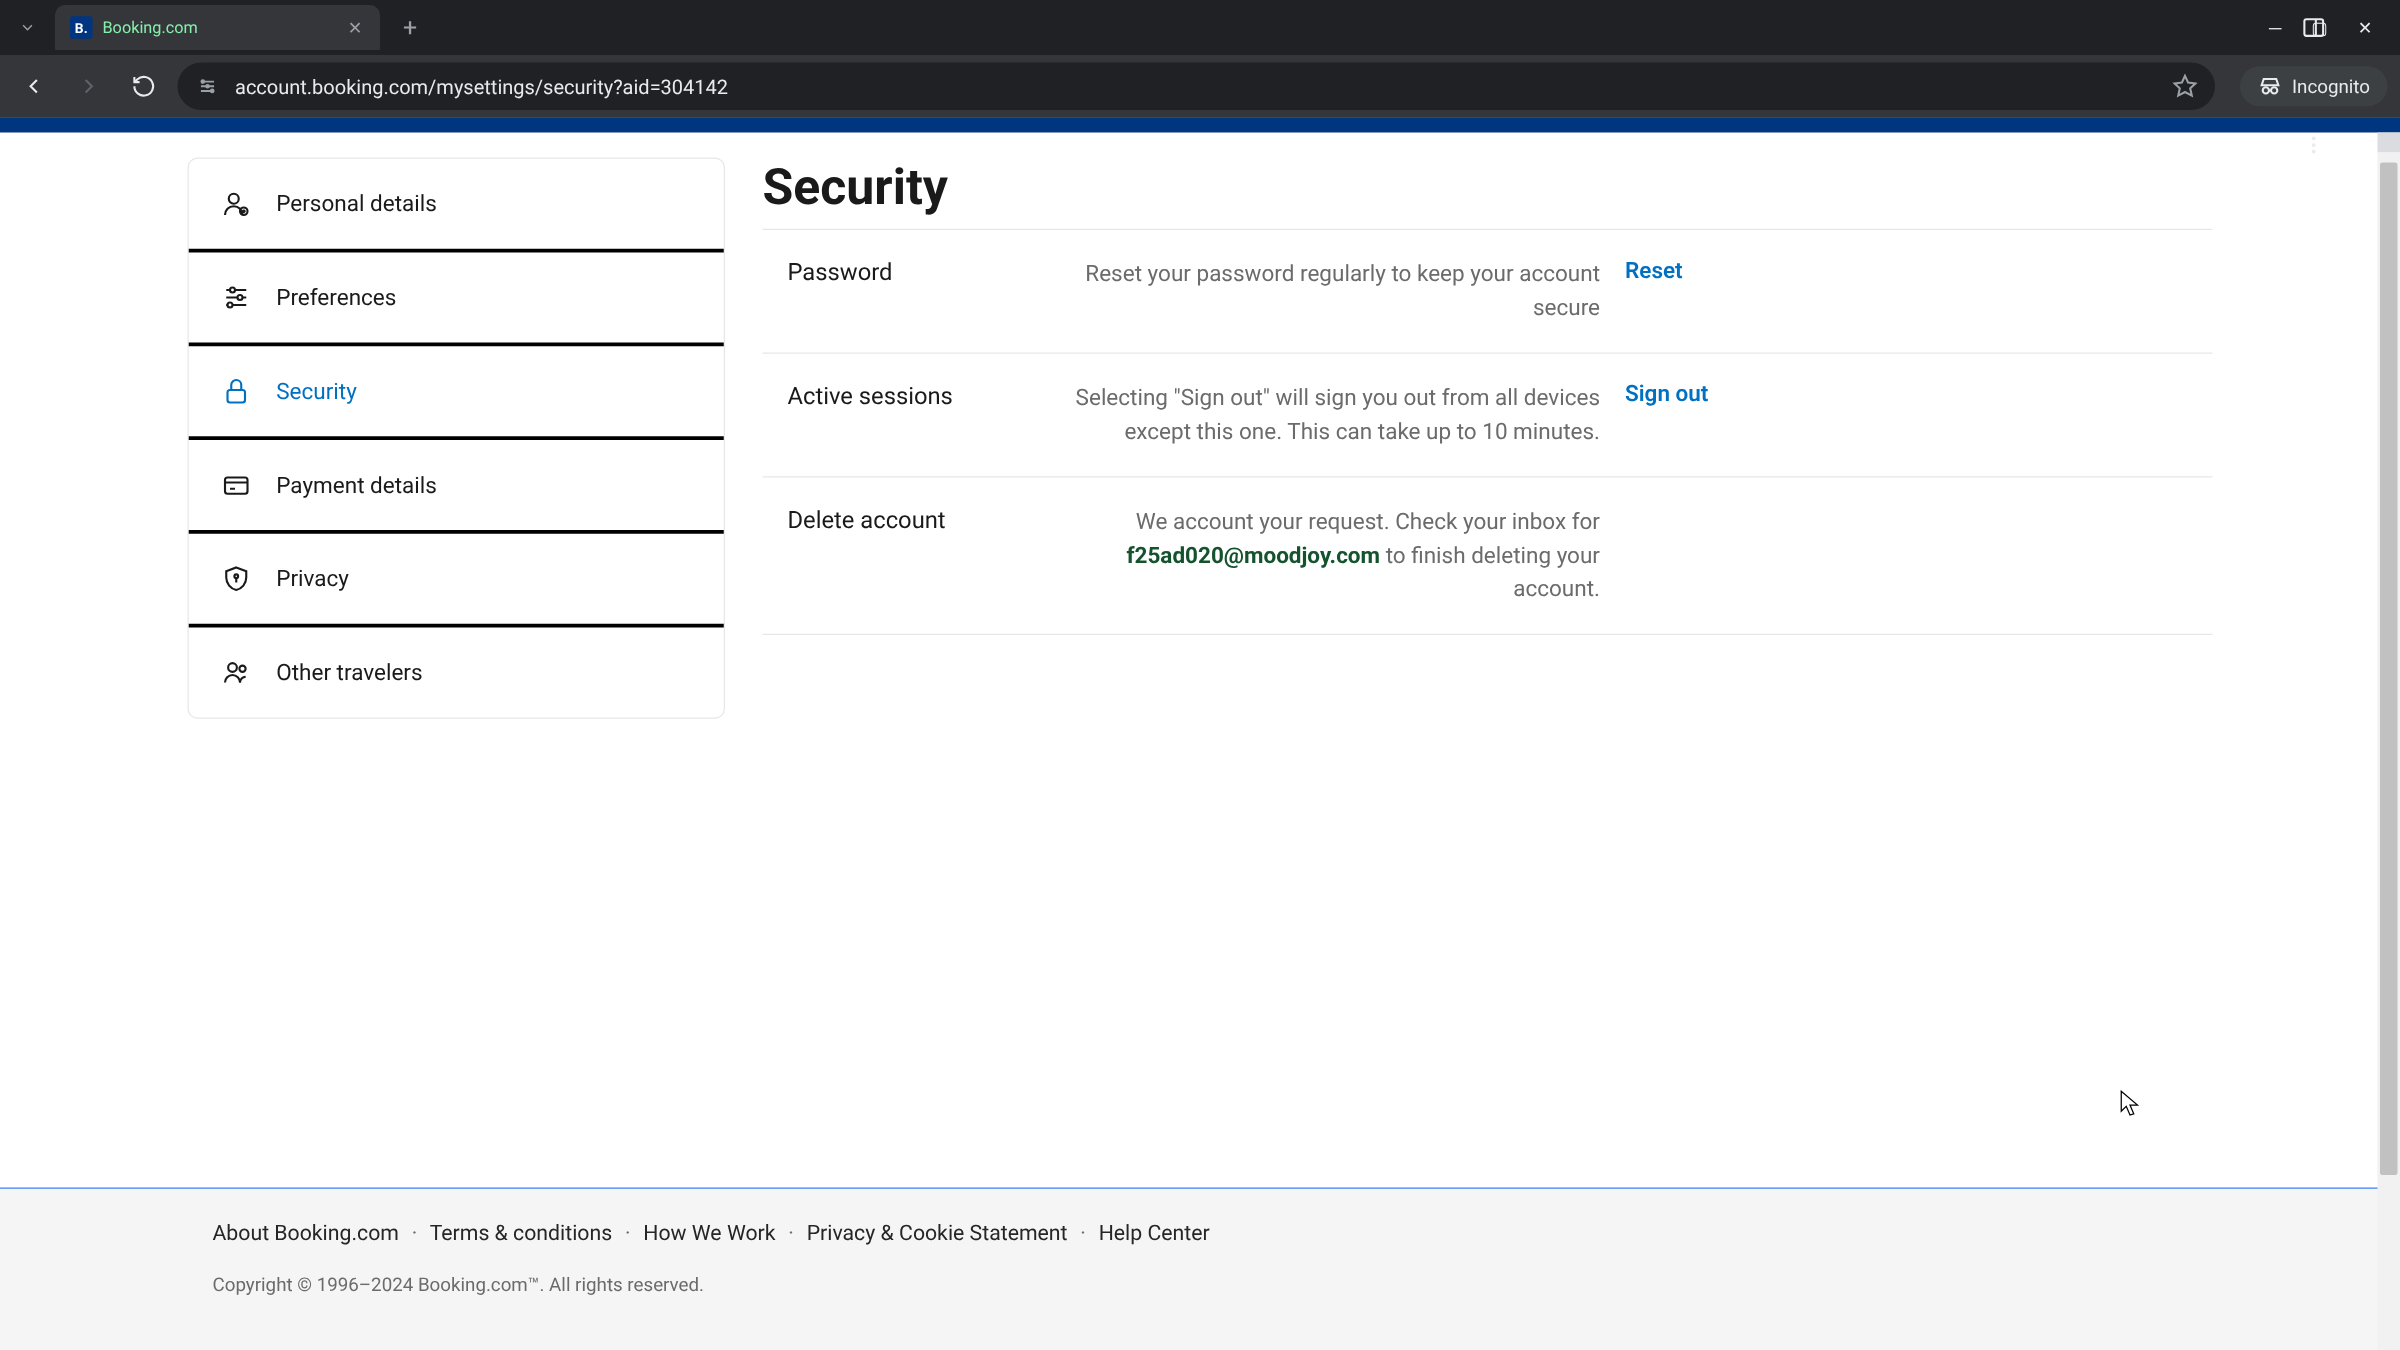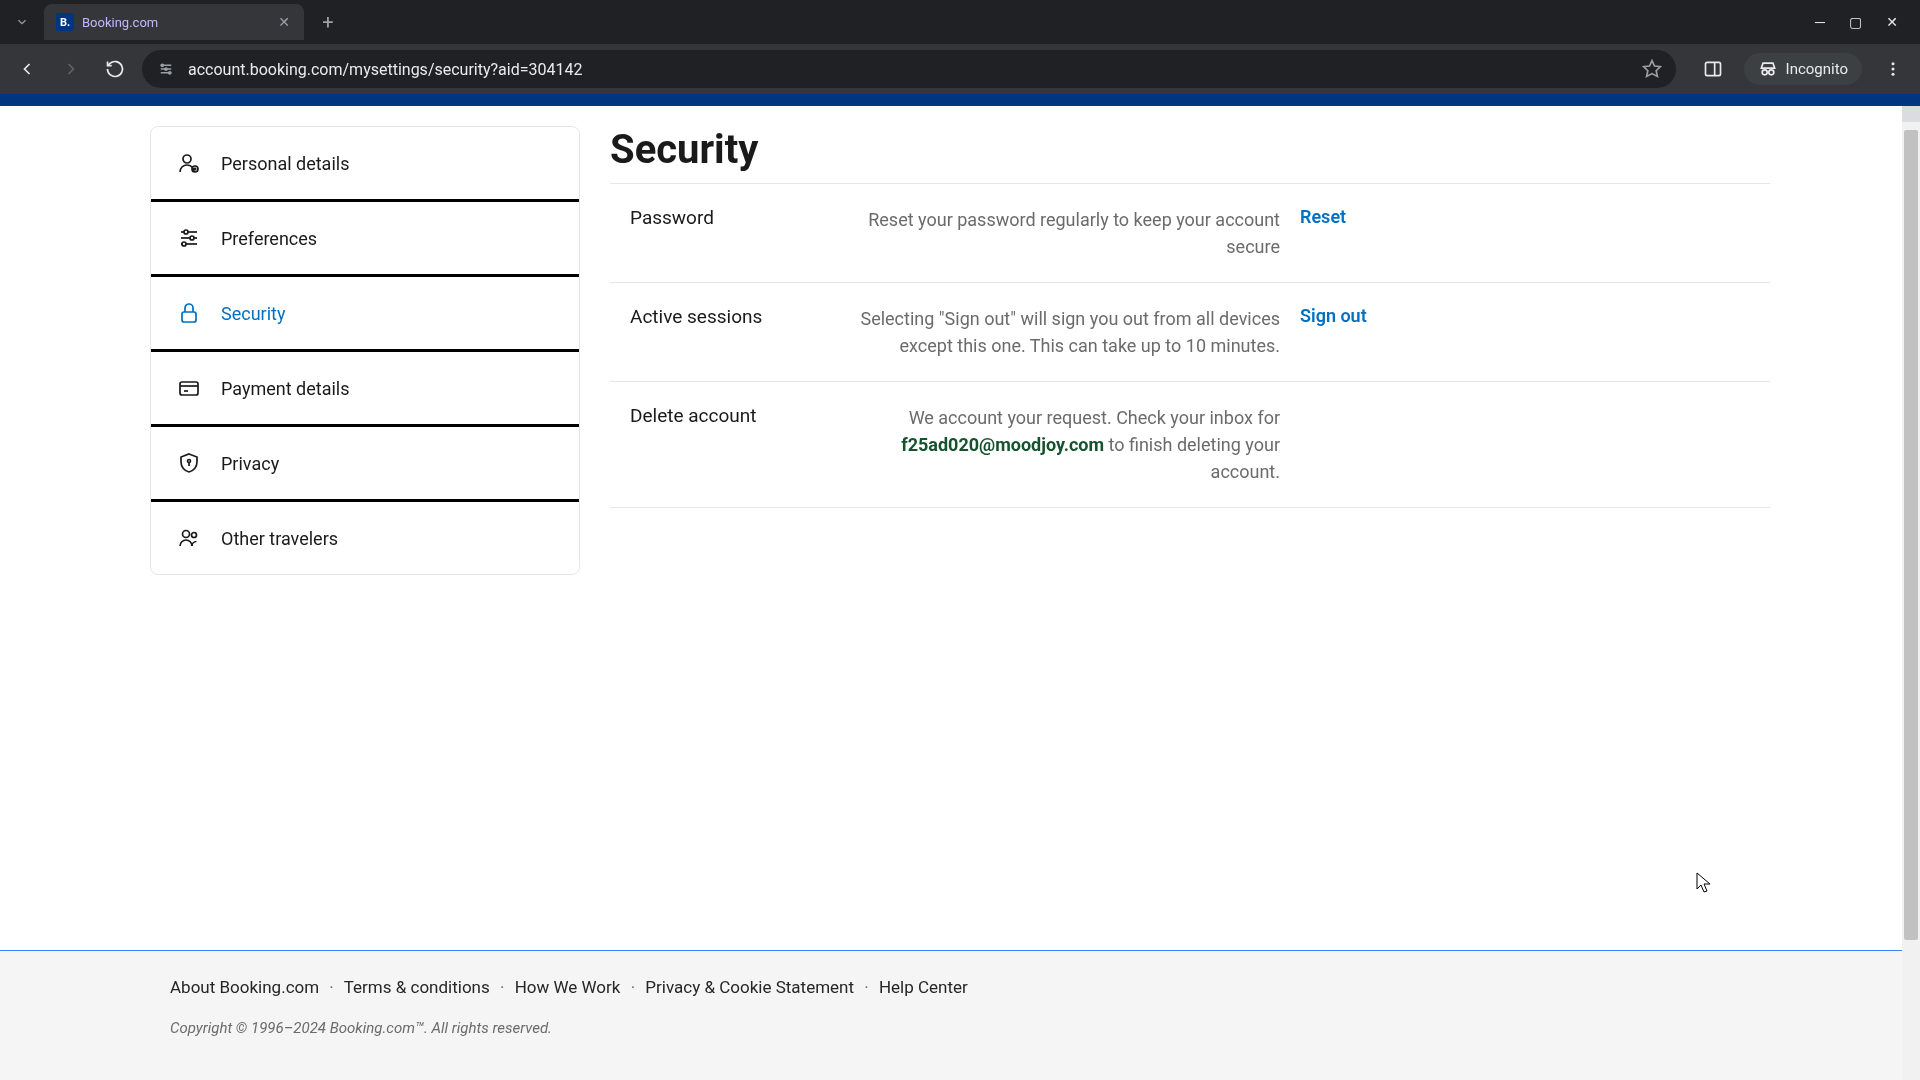--- a/index.html
+++ b/index.html
@@ -4,34 +4,34 @@
 <style>
 * { margin: 0; padding: 0; box-sizing: border-box; }
 body { font-family: -apple-system, BlinkMacSystemFont, "Segoe UI", Roboto, Helvetica, Arial, sans-serif; width: 1920px; height: 1080px; overflow: hidden; background: #fff; }
 
 
 .chrome { background: #202124; color: #e8eaed; }
 .tabstrip { display: flex; align-items: center; height: 44px; padding: 0 8px; }
 .tab-dropdown { width: 28px; height: 28px; display: flex; align-items: center; justify-content: center; margin-right: 8px; color: #9aa0a6; }
 .tab { display: flex; align-items: center; background: #35363a; border-radius: 8px 8px 0 0; height: 36px; padding: 0 12px; min-width: 260px; gap: 8px; }
 .tab-favicon { width: 18px; height: 18px; background: #003580; color: #fff; display: flex; align-items: center; justify-content: center; font-size: 11px; font-weight: bold; border-radius: 2px; }
-.tab-title { font-size: 13px; color: #c4b5fd; flex: 1; }
+.tab-title { font-size: 13px; color: #86efac; flex: 1; }
 .tab-close { width: 16px; height: 16px; color: #9aa0a6; display:flex; align-items:center; justify-content:center; font-size:14px;}
 .new-tab { width: 28px; height: 28px; display: flex; align-items: center; justify-content: center; color: #9aa0a6; margin-left: 10px; font-size: 20px; }
 .win-controls { margin-left: auto; display: flex; gap: 24px; padding-right: 14px; color:#e8eaed; }
 .win-controls span { font-size: 14px; }
 
 .toolbar { display: flex; align-items: center; height: 50px; padding: 0 10px; background: #35363a; gap: 10px; }
 .nav-btn { width: 34px; height: 34px; display: flex; align-items: center; justify-content: center; color: #e8eaed; border-radius: 50%; }
 .nav-btn.disabled { color: #5f6368; }
 .omnibox { flex: 1; background: #202124; border-radius: 20px; height: 38px; display: flex; align-items: center; padding: 0 14px; gap: 12px; color: #e8eaed; }
 .site-info { width:20px; height:20px; display:flex; align-items:center; justify-content:center; color:#9aa0a6; }
 .url { font-size: 16px; color: #e8eaed; flex:1; }
 .star { color:#9aa0a6; width:20px; }
-.right-controls { display:flex; align-items:center; gap:14px; margin-left:10px; }
+.right-controls { display:flex; align-items:center; gap:14px; margin-left:10px;flex-direction:column; }
 .incog-chip { display:flex; align-items:center; gap:8px; background:#3c4043; border-radius:20px; padding:6px 14px; font-size:15px; color:#e8eaed; }
 
 
 .brandbar { height: 12px; background: #003580; width:100%; }
 
 
 .page-wrap { display:flex; padding: 20px 150px 0 150px; gap: 30px; height: calc(1080px - 44px - 50px - 12px - 130px); overflow:auto; }
 .sidebar { width: 430px; border: 1px solid #e7e7e7; border-radius: 8px; background:#fff; height: fit-content; }
 .side-item { display:flex; align-items:center; gap: 20px; padding: 24px 26px; border-bottom: 3px solid #000000; cursor:pointer; }
 .side-item:last-child { border-bottom:none; }
@@ -48,21 +48,21 @@
 .row-label { width: 230px; font-size:19px; color:#1a1a1a; padding-left:20px; }
 .row-desc { flex:1; font-size:18px; color:#6b6b6b; line-height:1.5; max-width:460px; padding-right:20px;text-align:right;}
 .row-desc b { color:#14532d; font-weight:700; }
 .row-action { font-size:18px; font-weight:600; color:#0071c2; cursor:pointer; padding-right:20px; }
 
 
 .footer { position:absolute; bottom:0; left:0; right:0; background:#f5f5f5; padding: 26px 170px 26px 170px; height:130px; border-top:1px solid #3b82f6;}
 .footer-links { font-size:17px; color:#262626; }
 .footer-links a { color:#262626; text-decoration:none; }
 .sep { color:#6b6b6b; margin:0 6px; }
-.copyright { font-size:15px; color:#6b6b6b; margin-top:22px;font-style:italic; }
+.copyright { font-size:15px; color:#6b6b6b; margin-top:22px; }
 
 .scrollbar-stub { position:absolute; right:0; top:106px; width:18px; height:16px; background:#dadce0; }
 .scrollbar-track { position:absolute; right:0; top:122px; bottom:0; width:18px; background:#f1f1f1; }
 .scrollbar-thumb { position:absolute; right:2px; top:130px; width:14px; height:810px; background:#c1c1c1; border-radius:2px;}
 
 .cursor { position:absolute; left:1696px; top:872px; width:16px; height:22px; pointer-events:none; }
 svg { display:block; }
 </style>
 </head>
 <body>

